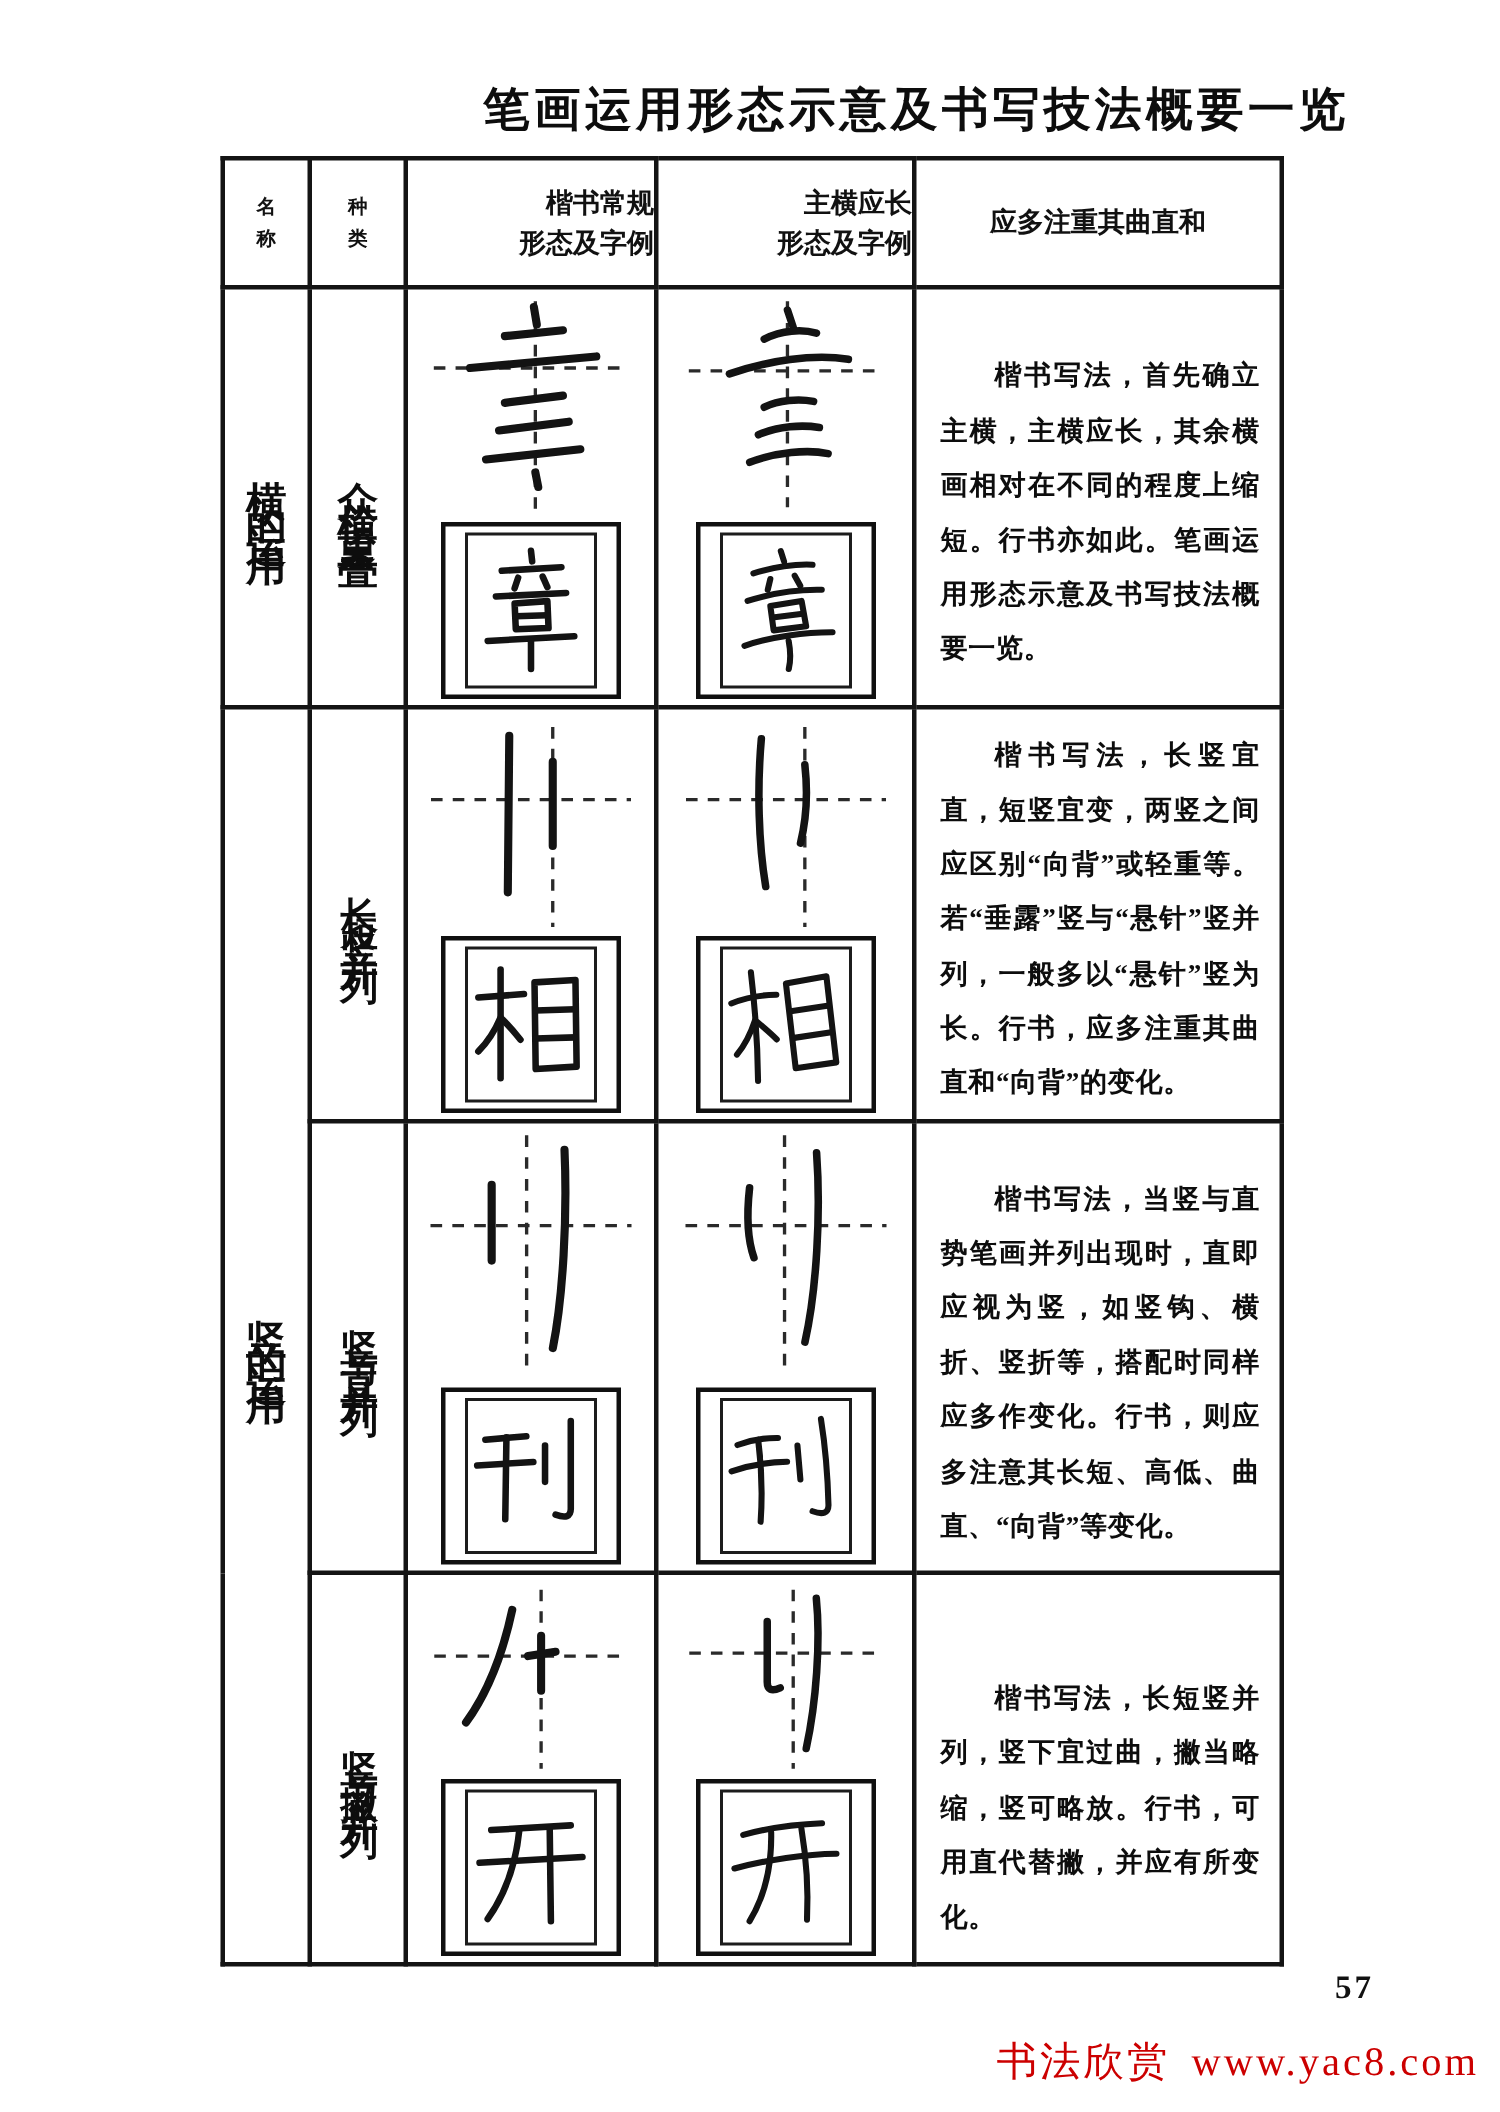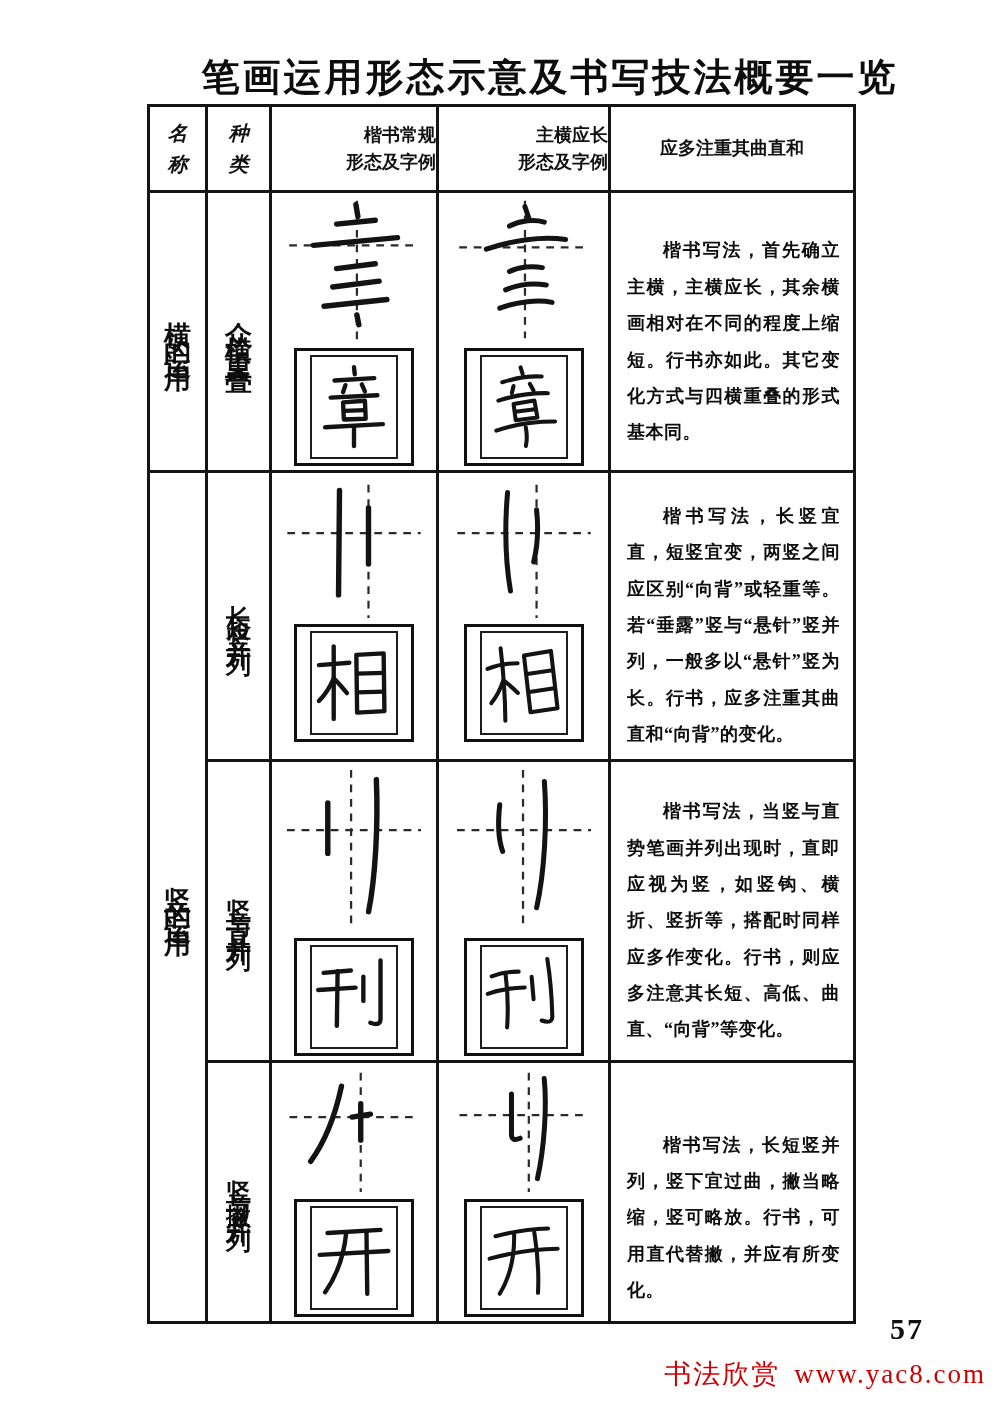--- a/index.html
+++ b/index.html
@@ -1,50 +1,50 @@
 <!DOCTYPE html>
 <html><head>
 <meta charset="utf-8">
 <style>
   * { margin:0; padding:0; box-sizing:border-box; }
   html,body { width:1000px; height:1408px; background:#ffffff; position:relative;
               font-family:"Liberation Serif", serif; color:#111; }
 
-  .page-title { position:absolute; top:52px; left:200px; width:700px; text-align:center;
-                font-size:38px; font-weight:700; letter-spacing:3px; color:#0d0d0d; }
+  .page-title { position:absolute; top:52px; left:200px; width:700px; text-align:right;
+                font-size:31px; font-weight:700; letter-spacing:3px; color:#0d0d0d; }
 
   table.main { position:absolute; left:147px; top:104px; width:706px; height:1204px;
                border-collapse:collapse; table-layout:fixed; }
   table.main th, table.main td { border:3px solid #141414; vertical-align:middle;
                text-align:center; padding:0; background:#fff; }
 
   th { font-size:18px; font-weight:700; line-height:1.45; }
   .hdr-2line span { display:block;text-align:right; }
-  .hdr-narrow { width:1.15em; margin:0 auto; word-break:break-all; font-size:20px; line-height:1.55;font-style:italic; }
+  .hdr-narrow { width:1.15em; margin:0 auto; word-break:break-all; font-size:13px; line-height:1.55; }
 
   .vtext { writing-mode:vertical-rl; text-orientation:upright; display:inline-block;
            font-weight:700; font-size:27px; letter-spacing:15px; color:#0d0d0d; }
 
   .ex-cell { vertical-align:top; }
   .ex-inner { height:100%; display:flex; flex-direction:column; align-items:center;
               justify-content:flex-start; padding-top:4px; }
   .diagram { display:block; }
 
   .char-box { border:3px solid #101010; width:120px; height:118px; margin-top:4px;
               display:flex; align-items:center; justify-content:center; background:#fff; }
   .char-box-inner { border:2px solid #1c1c1c; padding:2px 3px; display:flex;
               align-items:center; justify-content:center; }
 
   .tech-cell { vertical-align:top; }
   .tech-text { font-size:18px; font-weight:700; line-height:2.02; letter-spacing:0.5px;
                text-align:justify; text-indent:2em; padding:26px 13px 6px 16px; color:#0d0d0d; }
-  .tech-text.tight { padding-top:25px; }
+  .tech-text.tight { padding-top:12px; }
   .tech-text.loose { padding-top:58px; }
 
-  .page-number { position:absolute; left:890px; top:1312px; font-size:30px;
+  .page-number { position:absolute; left:890px; top:1312px; font-size:22px;
                  font-weight:700; letter-spacing:2px; color:#111; }
   .footer-mark { position:absolute; right:14px; top:1356px; font-size:27px;
                  letter-spacing:2px; white-space:nowrap; }
   .footer-mark .sep { display:inline-block; width:14px; }
 
   
   svg .st  { stroke:#131313; stroke-width:5.6; fill:none; stroke-linecap:round; stroke-linejoin:round; }
   svg .stx { stroke:#131313; stroke-width:5.2; fill:none; stroke-linecap:round; stroke-linejoin:round; }
   svg .dash { stroke:#2a2a2a; stroke-width:2.3; stroke-dasharray:8 7; fill:none; }
 </style>
@@ -143,21 +143,21 @@
                     <path class="stx" d="M38 61 L64 60"></path>
           <path class="stx" d="M12 83 C36 77, 66 76, 88 78"></path>
                     <path class="stx" d="M50 82 C51 92, 50 100, 48 106"></path>
           </g>
         </svg>
       </div>
             </div>
     </div>
         </td>
     <td class="tech-cell">
-      <div class="tech-text">楷书写法，首先确立主横，主横应长，其余横画相对在不同的程度上缩短。行书亦如此。其它变化方式与四横重叠的形式基本同。</div>
+      <div class="tech-text">楷书写法，首先确立主横，主横应长，其余横画相对在不同的程度上缩短。行书亦如此。笔画运用形态示意及书写技法概要一览。</div>
     </td>
   </tr>
 
   <tr style="height:276px">
     <td rowspan="3">
       <span class="vtext">竖的运用</span>
     </td>
     <td>
       <span class="vtext" style="font-size:25px; letter-spacing:12px;">长短竖并列</span>
     </td>

